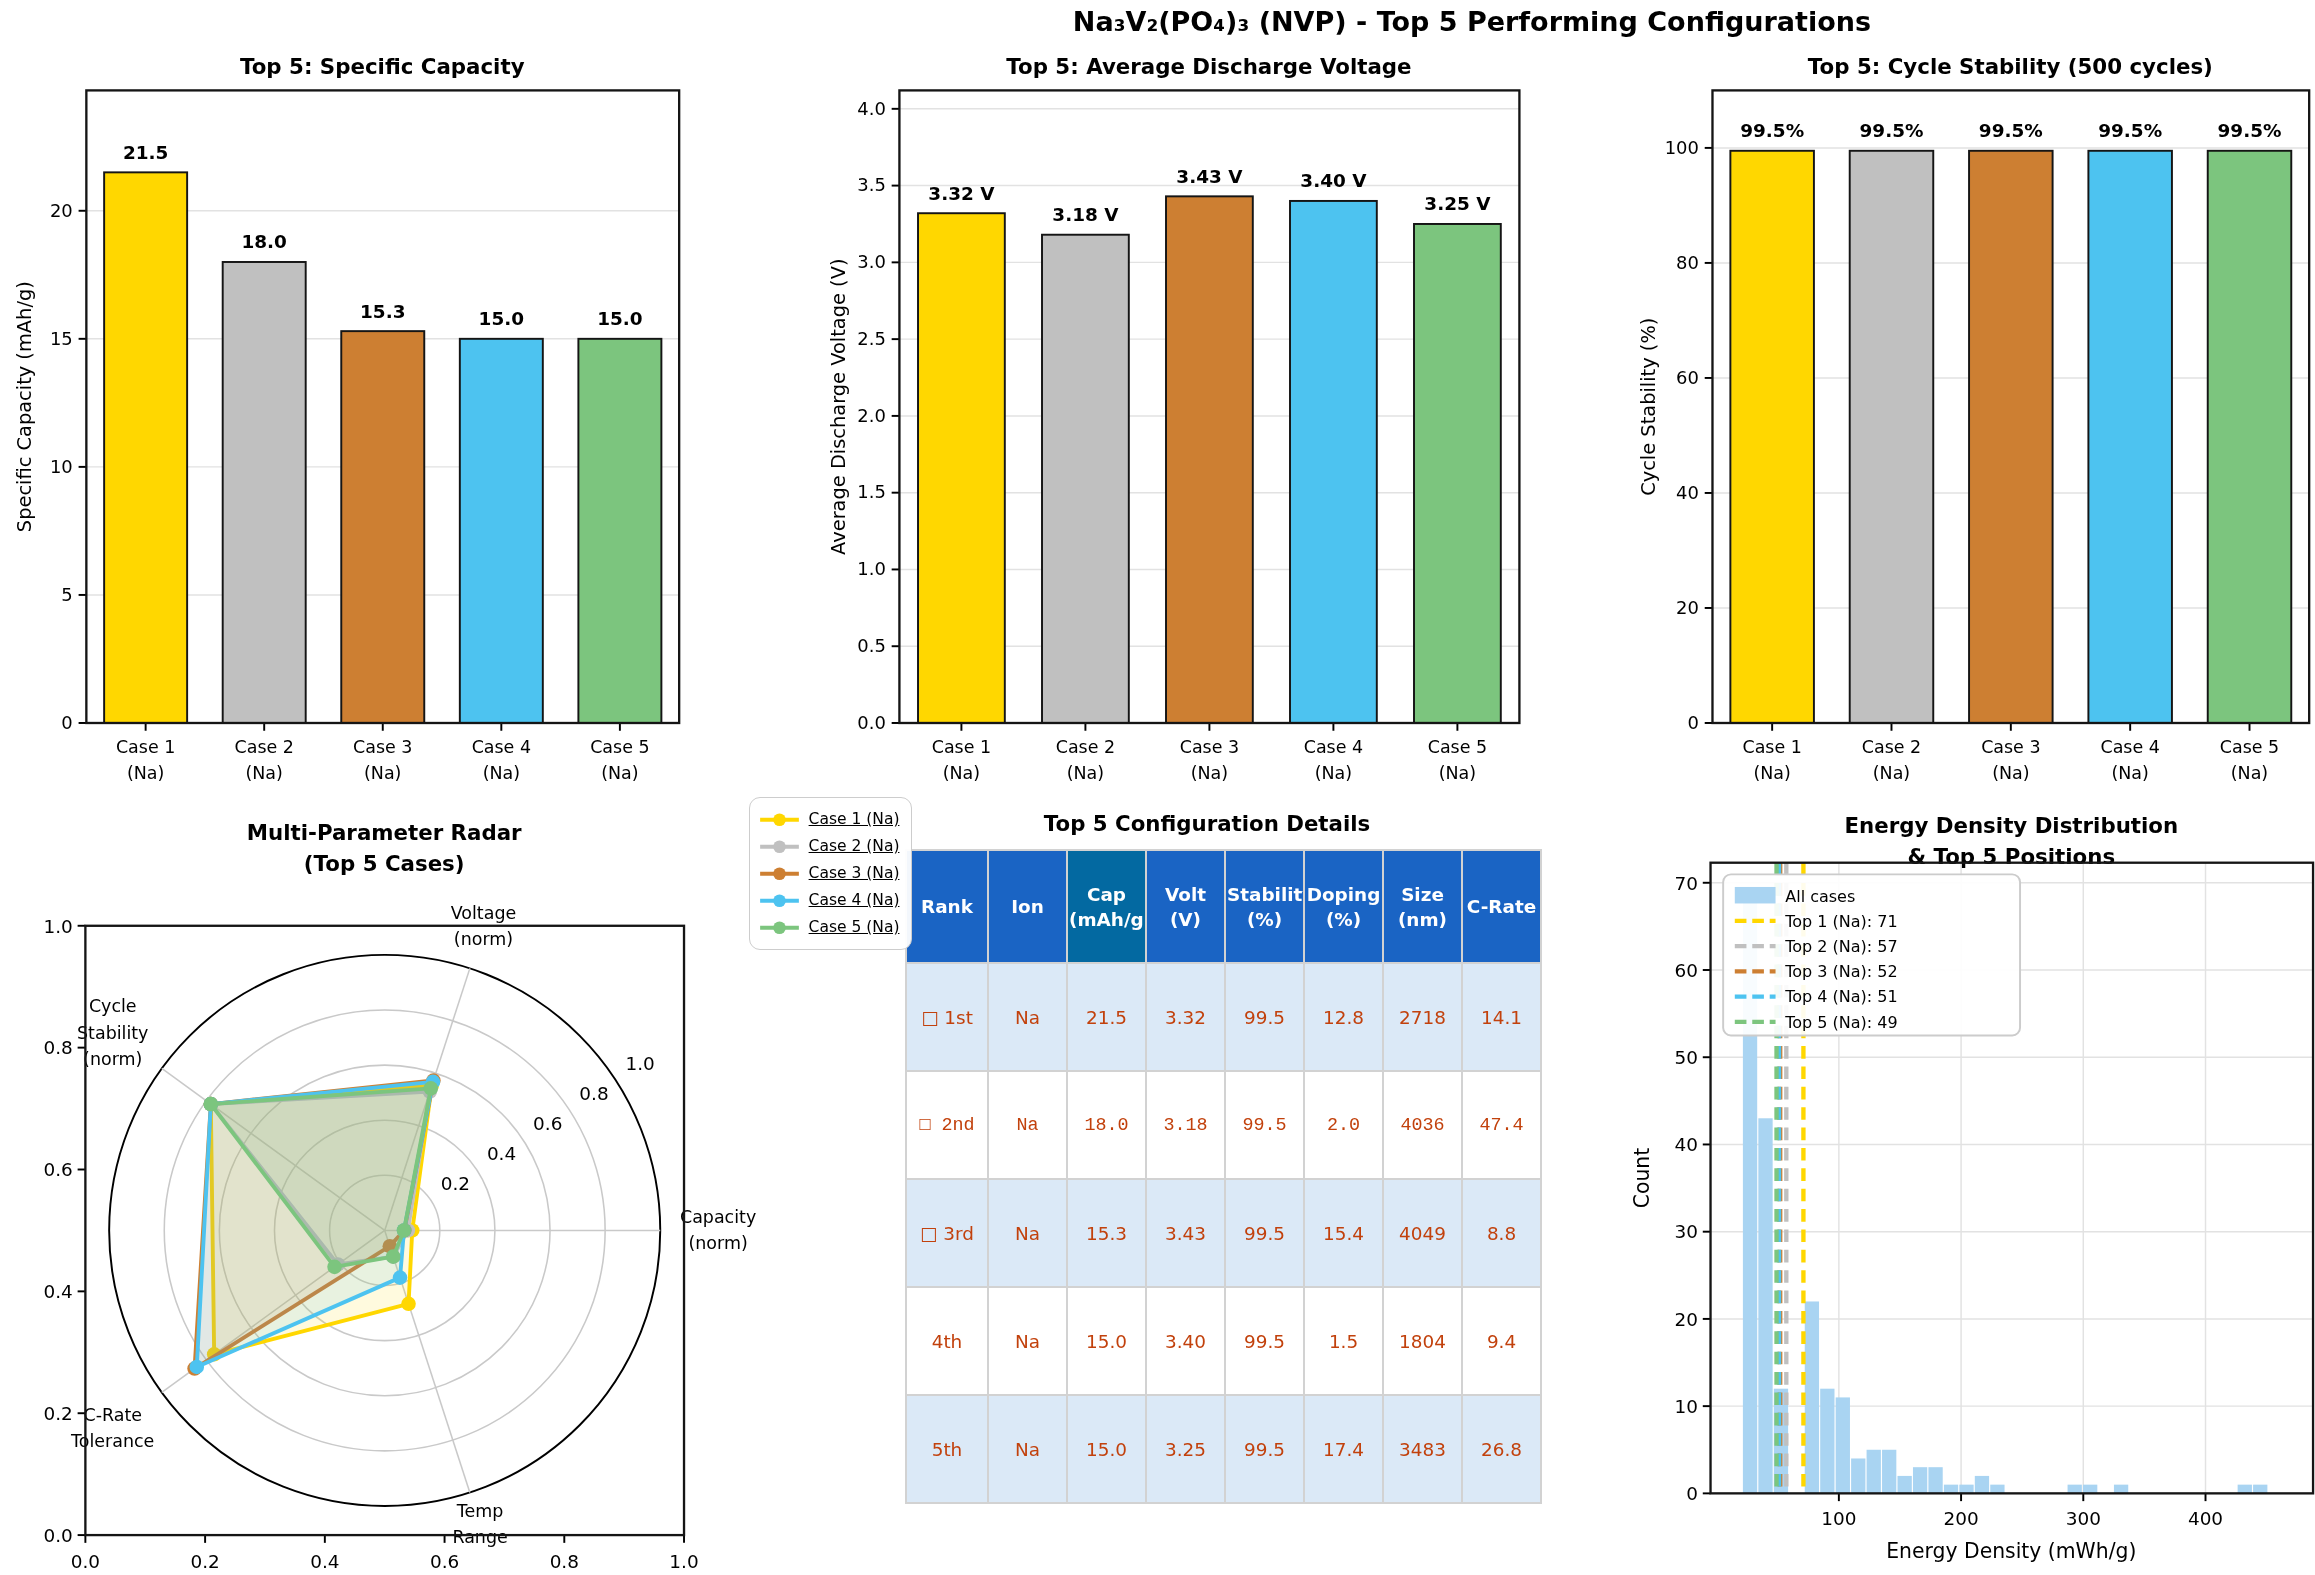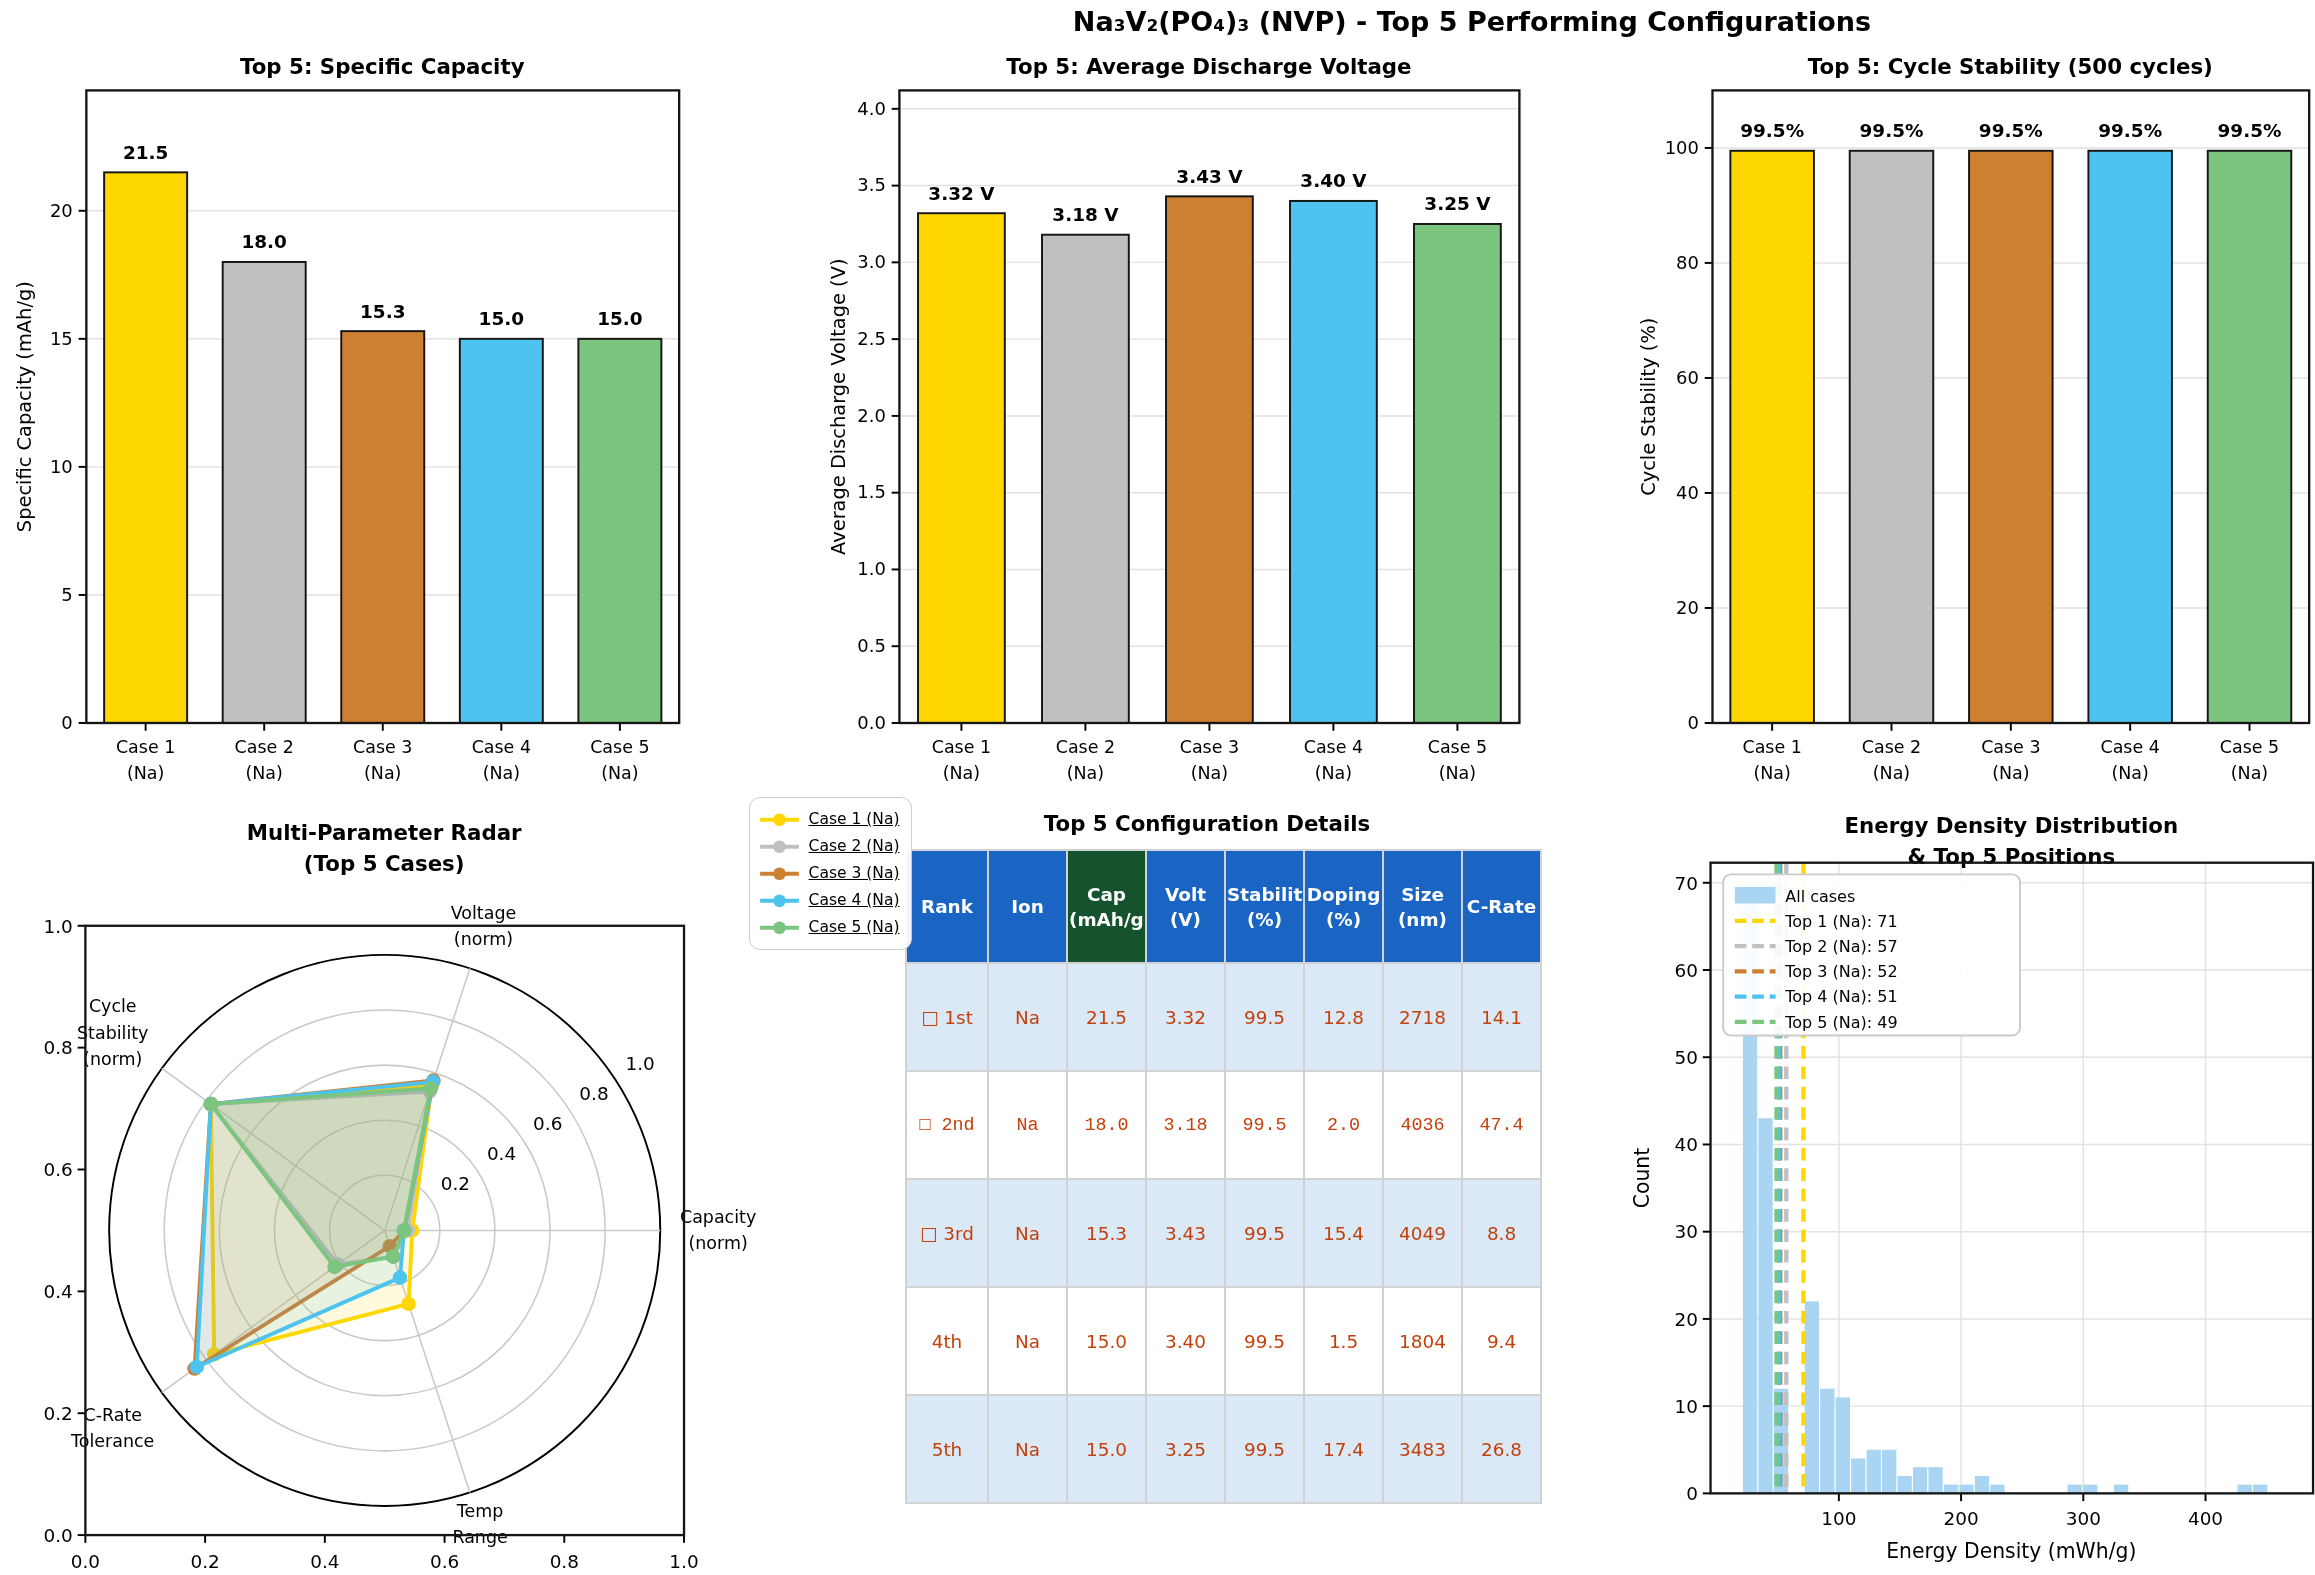--- a/index.html
+++ b/index.html
@@ -392,21 +392,21 @@
     <div class="tabletitle">Top 5 Configuration Details</div>
     <table class="cfg">
       <thead>
           <tr id="cfg-head">
             <th style="background: rgb(26, 100, 196); width: 78px;">
               <div>Rank</div>
             </th>
             <th style="background: rgb(26, 100, 196); width: 75px;">
               <div>Ion</div>
             </th>
-            <th style="background: #14532d; width: 75px;">
+            <th style="background: #0369a1; width: 75px;">
               <div>Cap</div>
               <div>(mAh/g)</div>
             </th>
             <th style="background: rgb(26, 100, 196); width: 75px;">
               <div>Volt</div>
               <div>(V)</div>
             </th>
             <th style="background: rgb(26, 100, 196); width: 75px;">
               <div>Stability</div>
               <div>(%)</div>

